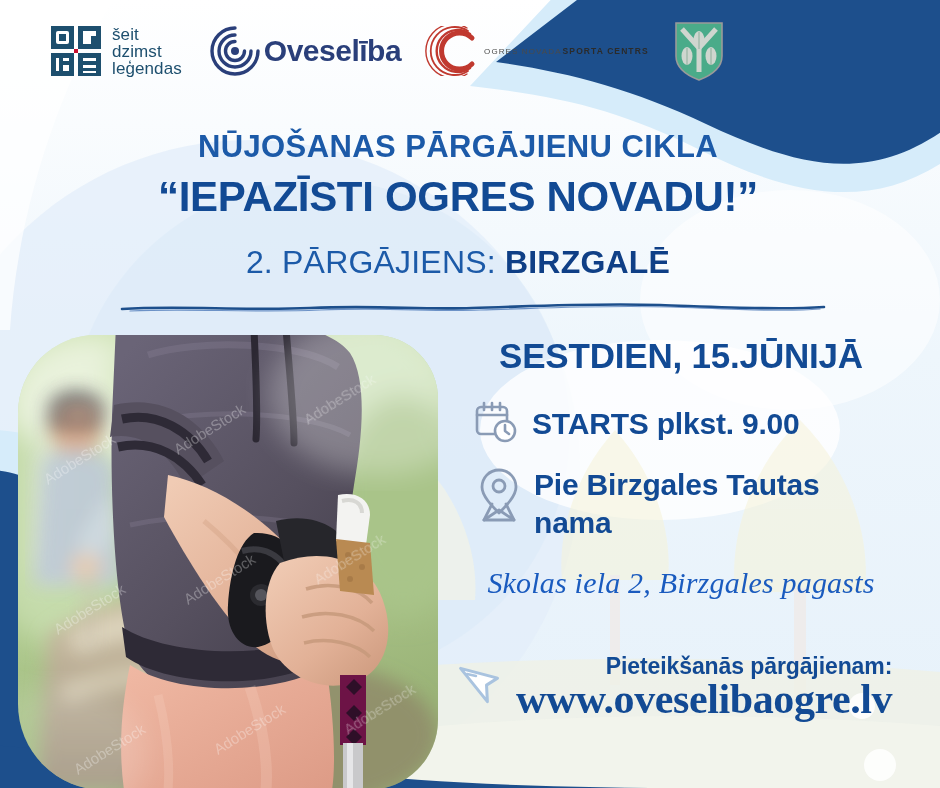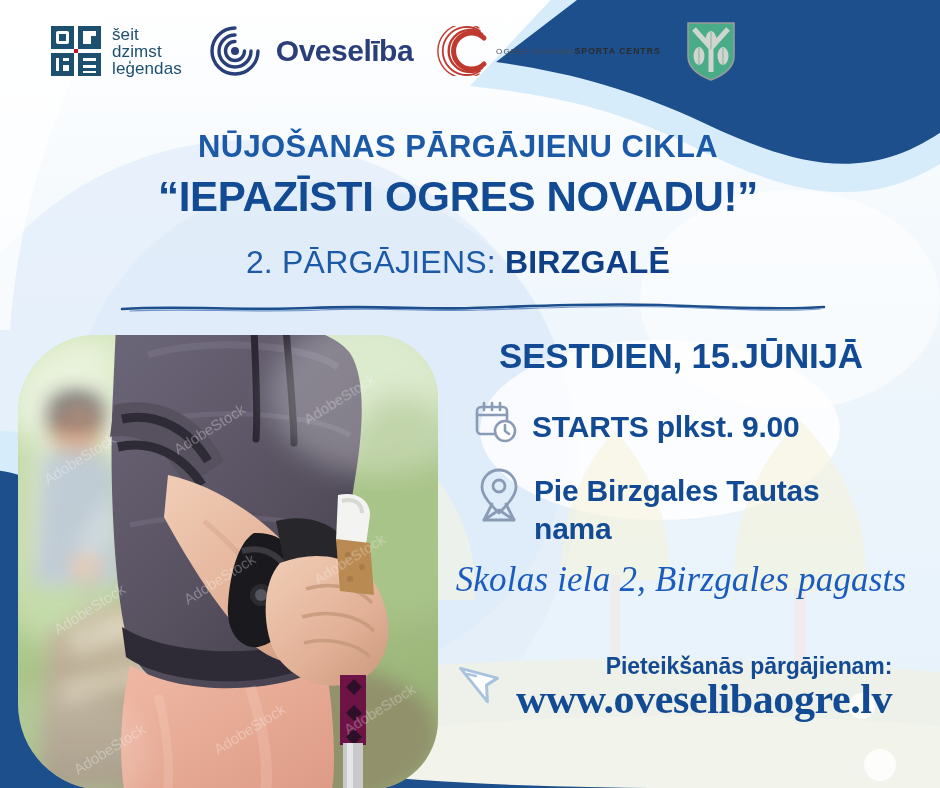--- a/index.html
+++ b/index.html
@@ -38,21 +38,21 @@
     position:absolute;left:50px;top:20px;
     display:flex;align-items:center;gap:24px;
   }
   .ogre-logo{display:flex;align-items:center;gap:10px;}
   .ogre-mark{width:52px;height:52px;}
   .ogre-words{
     color:#1d4f6e;font-size:17px;line-height:17px;
     font-family:"Liberation Sans",sans-serif;
     letter-spacing:.1px;
   }
-  .ovesel{display:flex;align-items:center;gap:12px;}
+  .ovesel{display:flex;align-items:center;gap:0;}
   .ovesel-text{
     color:#2a3f7a;font-weight:bold;font-size:30px;letter-spacing:-.5px;
   }
   .sports{display:flex;flex-direction:row;align-items:center;gap:1px;}
   .sports-l1{color:#4a4a4a;font-size:8px;letter-spacing:1.1px;}
   .sports-l2{color:#2b2b2b;font-size:8.5px;font-weight:bold;letter-spacing:1.1px;}
 
   
   .headline{
     position:absolute;left:0;top:128px;width:916px;text-align:center;
@@ -78,28 +78,28 @@
   .info{
     position:absolute;left:440px;top:334px;width:482px;
   }
   .date-line{
     color:#124a94;font-size:35px;font-weight:bold;letter-spacing:-.2px;
     text-align:center;line-height:44px;
   }
   .row{display:flex;align-items:flex-start;gap:14px;margin-top:20px;}
   .row .icon{flex:0 0 auto;}
   .row-text{
-    color:#124a94;font-size:30px;font-weight:bold;line-height:38px;letter-spacing:-.2px;margin-top:6px;
+    color:#124a94;font-size:30px;font-weight:bold;line-height:38px;letter-spacing:-.2px;
   }
   .row-start{margin-top:22px;align-items:center;padding-left:34px;}
   .row-place{margin-top:18px;padding-left:38px;}
   .row-place .row-text{max-width:370px;}
   .addr{
     color:#1a5bbf;font-family:"Liberation Serif",serif;font-style:italic;
-    font-size:35px;text-align:center;margin-top:12px;letter-spacing:.2px;
+    font-size:30px;text-align:center;margin-top:24px;letter-spacing:.2px;
   }
   .signup{margin-top:52px;display:flex;align-items:center;gap:6px;padding-left:14px;}
   .signup-texts{display:flex;flex-direction:column;}
   .signup-l1{
     color:#124a94;font-size:23px;font-weight:bold;letter-spacing:-.1px;line-height:28px;
     text-align:right;
   }
   .signup-l2{
     color:#124a94;font-size:42px;font-weight:bold;letter-spacing:-.4px;line-height:38px;font-family:Liberation Serif, serif;
   }

